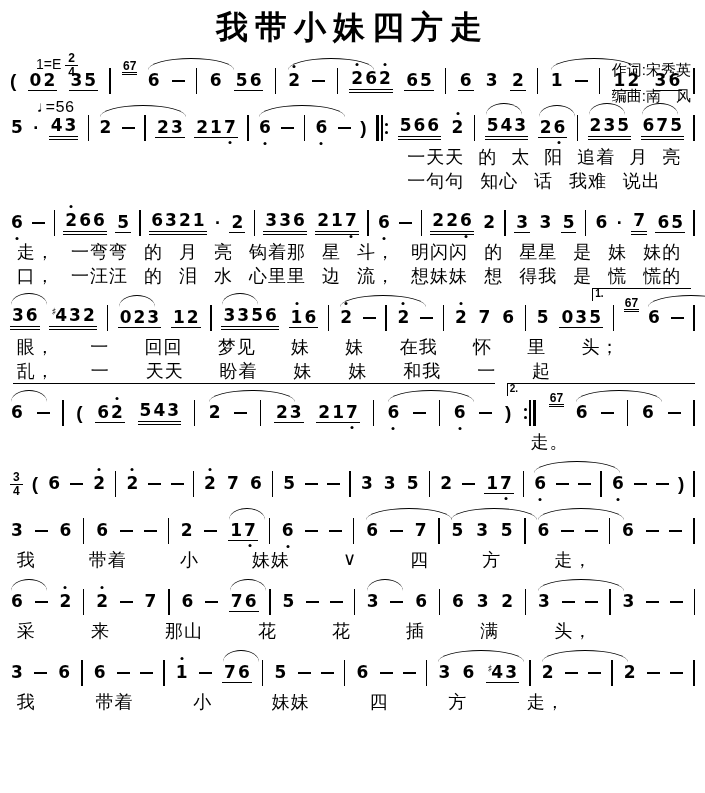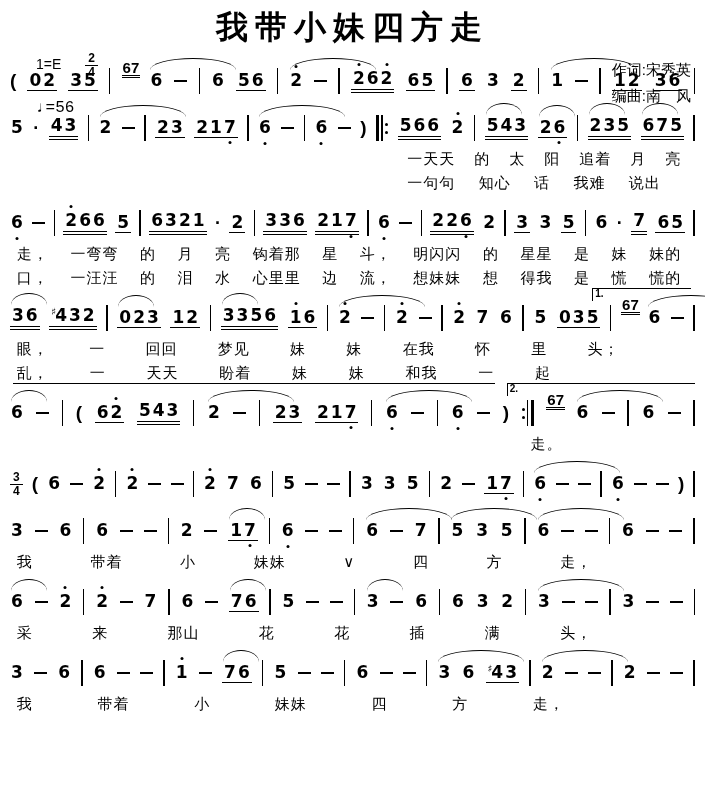--- a/index.html
+++ b/index.html
@@ -4,21 +4,21 @@
 <style>
   html,body{margin:0;padding:0;background:#fff;}
   .page{position:relative;width:705px;height:793px;background:#fff;color:#000;
         font-family:"Liberation Sans",sans-serif;overflow:hidden;}
   
   .title{text-align:center;padding-top:6px;font-size:32px;font-weight:900;
          font-family:"DejaVu Serif",serif;letter-spacing:7px;}
   .subtitle{text-align:center;font-size:16px;margin-top:8px;letter-spacing:1px;}
   .credits{position:absolute;right:14px;top:57px;font-size:15px;line-height:1.7;text-align:center;margin-left:32px;}
   .keyblock{position:absolute;left:36px;top:52px;font-size:14px;line-height:1.25;}
-  .keyrow{display:flex;align-items:center;gap:24px;}
+  .keyrow{display:flex;align-items:center;gap:4px;}
   .frac{display:inline-flex;flex-direction:column;align-items:center;font-size:12px;font-weight:bold;line-height:1.05;}
   .frac .ft{border-bottom:1px solid #000;padding:0 3px;}
   .tempo-top{margin-top:20px;font-size:16px;font-family:Liberation Mono, monospace;}
   
   .score{margin:14px 10px 0 10px;}
   .system{position:relative;margin-bottom:5px;}
   .notes-row{position:relative;display:flex;align-items:center;justify-content:space-between;
              height:34px;margin-top:13px;}
   .note{position:relative;display:inline-block;font-family:"DejaVu Sans",sans-serif;
         font-weight:bold;font-size:17px;line-height:1.15;padding:0 1px;}
@@ -32,31 +32,31 @@
   .u2{border-bottom:4px double #000;}
   .tok{position:relative;display:inline-flex;align-items:center;}
   .tok.arc-s::before,.tok.arc-m::before{content:"";position:absolute;top:-13px;left:1px;height:11px;
       border-top:1.4px solid #000;border-radius:50% 50% 0 0 / 100% 100% 0 0;}
   .tok.arc-s::before{width:36px;}
   .tok.arc-m::before{width:86px;}
   .dash{display:inline-block;width:13px;height:2px;background:#000;}
   .barline{display:inline-block;width:1.4px;height:26px;background:#000;}
   .paren{font-size:19px;font-weight:bold;}
   .dt{font-weight:bold;font-size:18px;}
-  .grace{font-size:15px;font-weight:bold;line-height:1;border-bottom:3px double #000;
+  .grace{font-size:12px;font-weight:bold;line-height:1;border-bottom:3px double #000;
          align-self:flex-start;margin:-4px -2px 0 0;padding:0 1px;}
   .rept{display:inline-flex;align-items:center;gap:2.5px;height:26px;}
   .rl{width:1.3px;height:26px;background:#000;display:inline-block;}
   .rl.th{width:3px;}
   .rdots{display:inline-flex;flex-direction:column;justify-content:center;gap:5px;height:26px;}
   .rdots i{width:3px;height:3px;border-radius:50%;background:#000;display:block;}
   .ending{position:absolute;top:-13px;height:12px;border-top:1.2px solid #000;border-left:1.2px solid #000;
           font-size:10px;line-height:10px;padding-left:2px;font-weight:bold;}
   .ending.noleft{border-left:none;}
-  .lyrics-row{display:flex;justify-content:space-between;font-size:15px;margin-top:5px;letter-spacing:1px;}
+  .lyrics-row{display:flex;justify-content:space-between;font-size:18px;letter-spacing:1px;}
   .lyrics-row.single{justify-content:flex-start;}
   .sys-tempo{font-size:14px;margin:2px 0 -6px 0;}
 </style>
 </head>
 <body>
 
 <div class="page">
   <div class="title">我带小妹四方走</div>
 
   <div class="credits">

